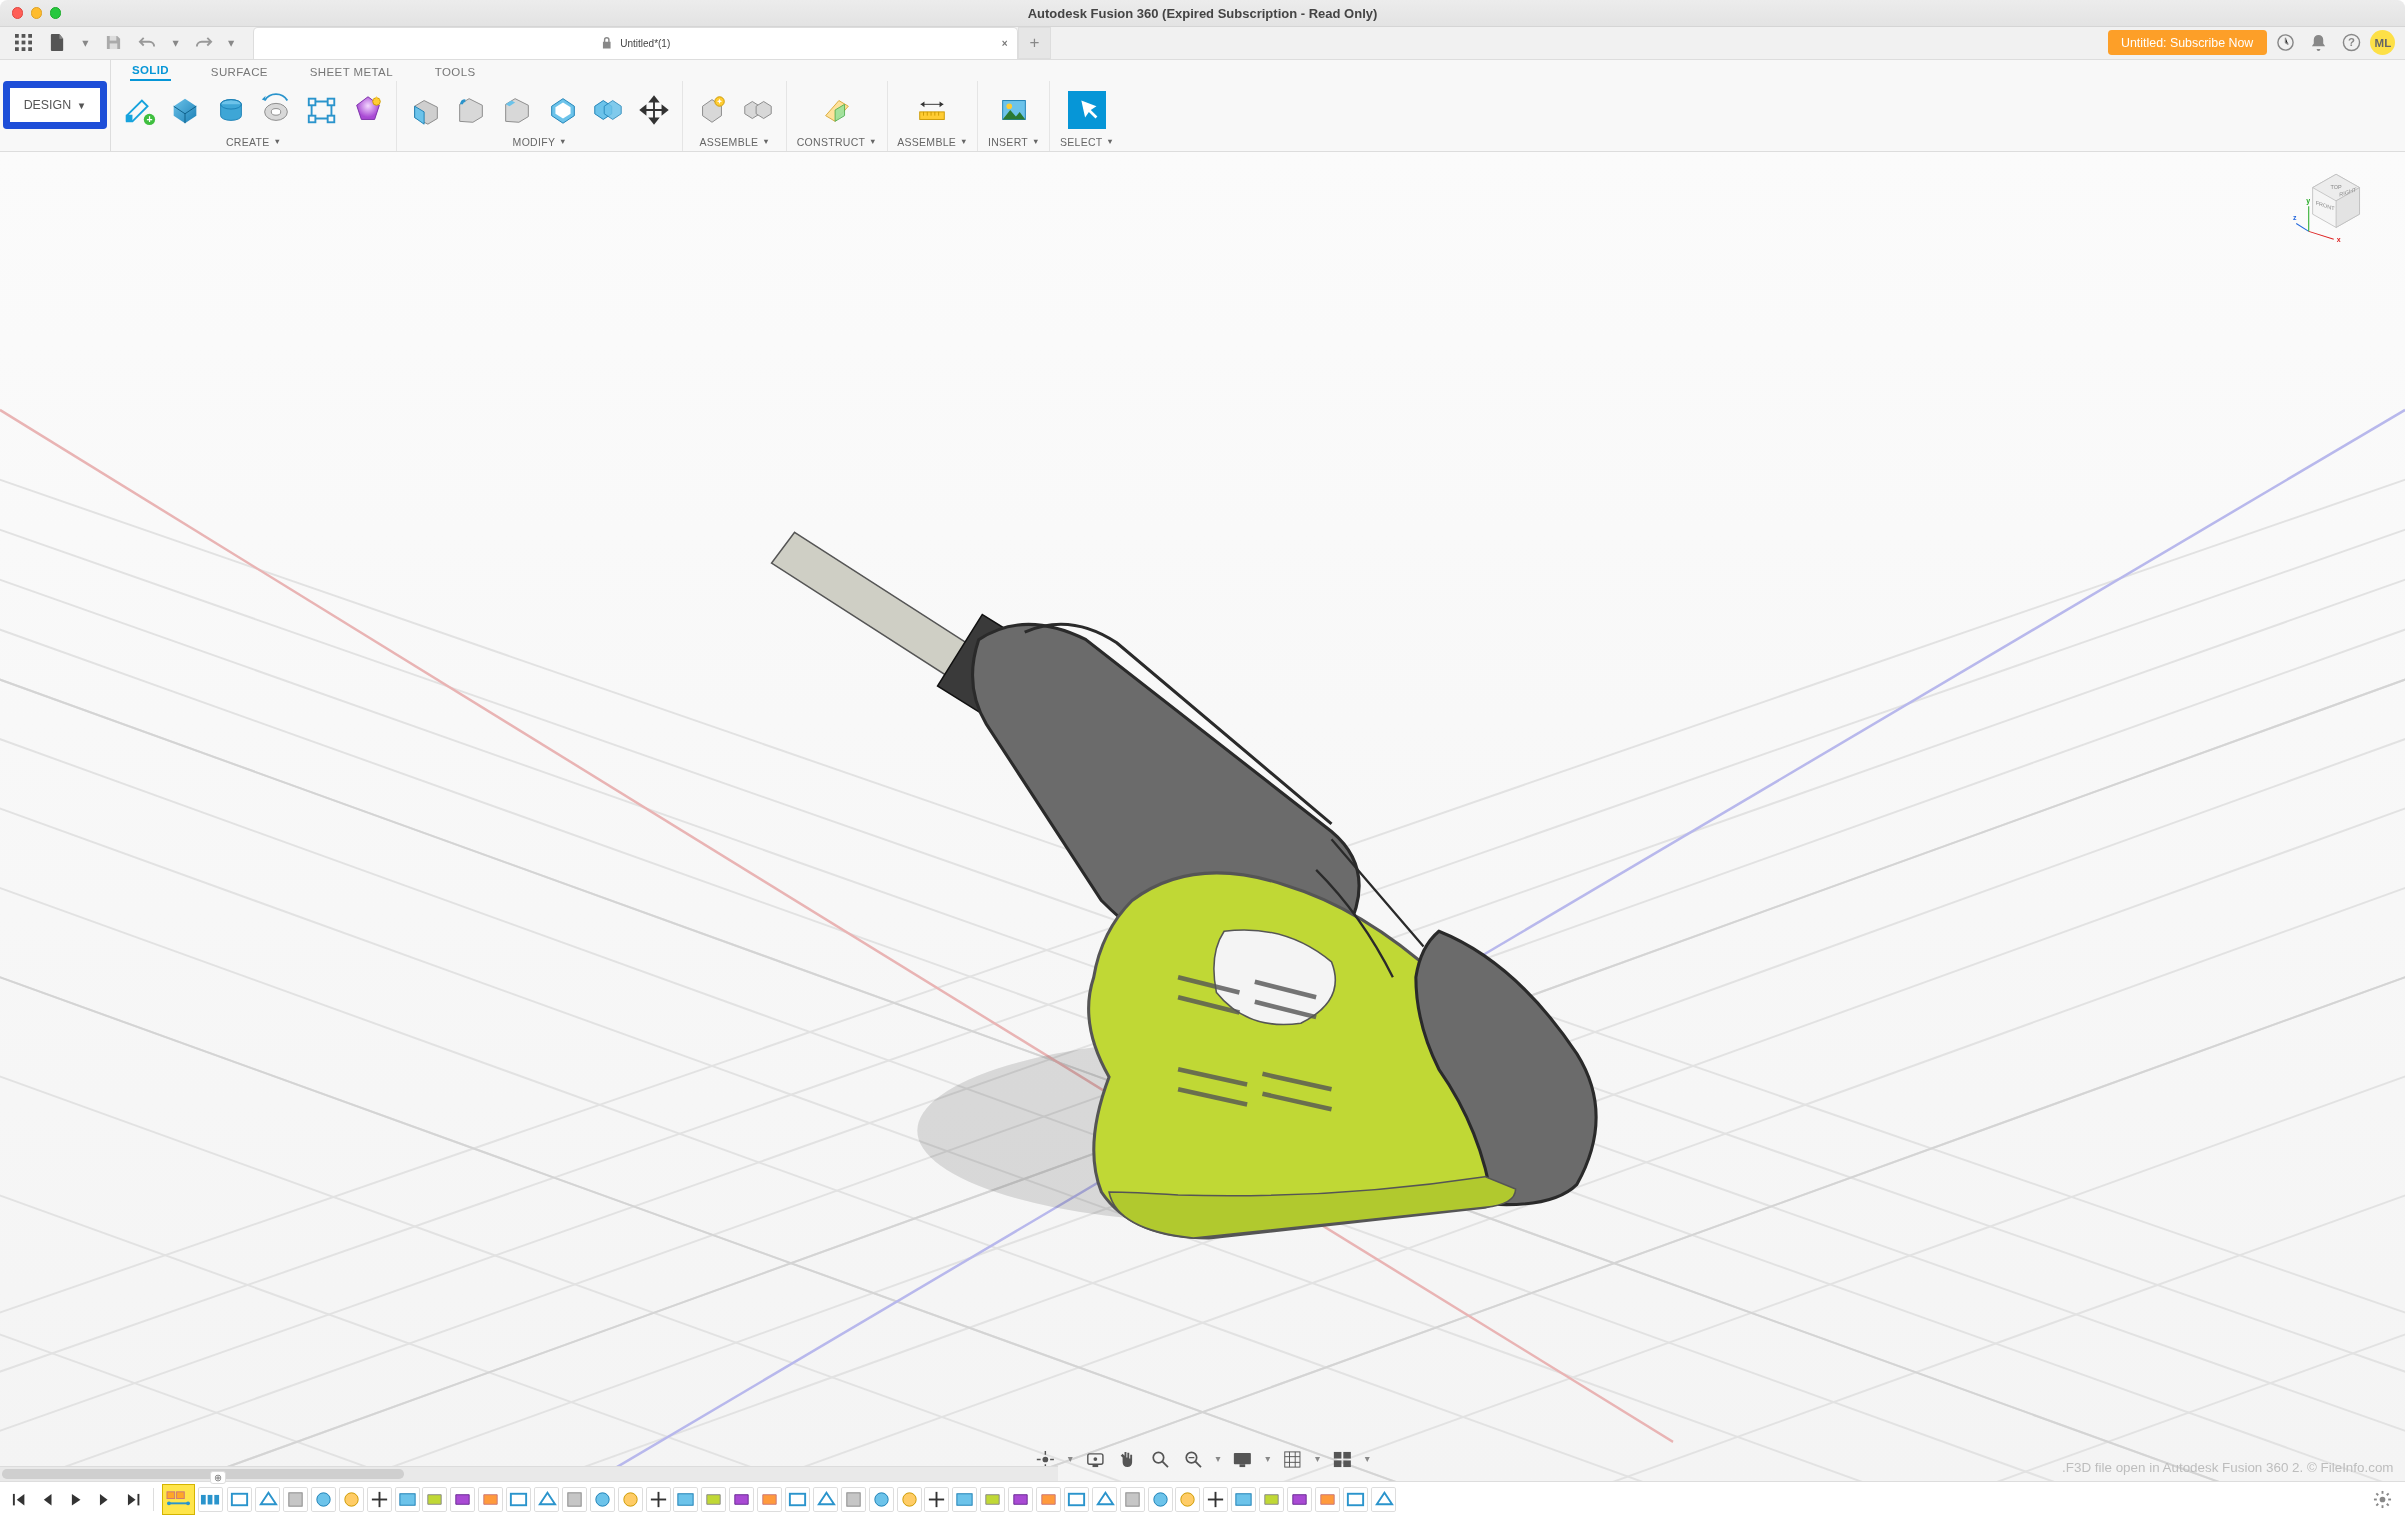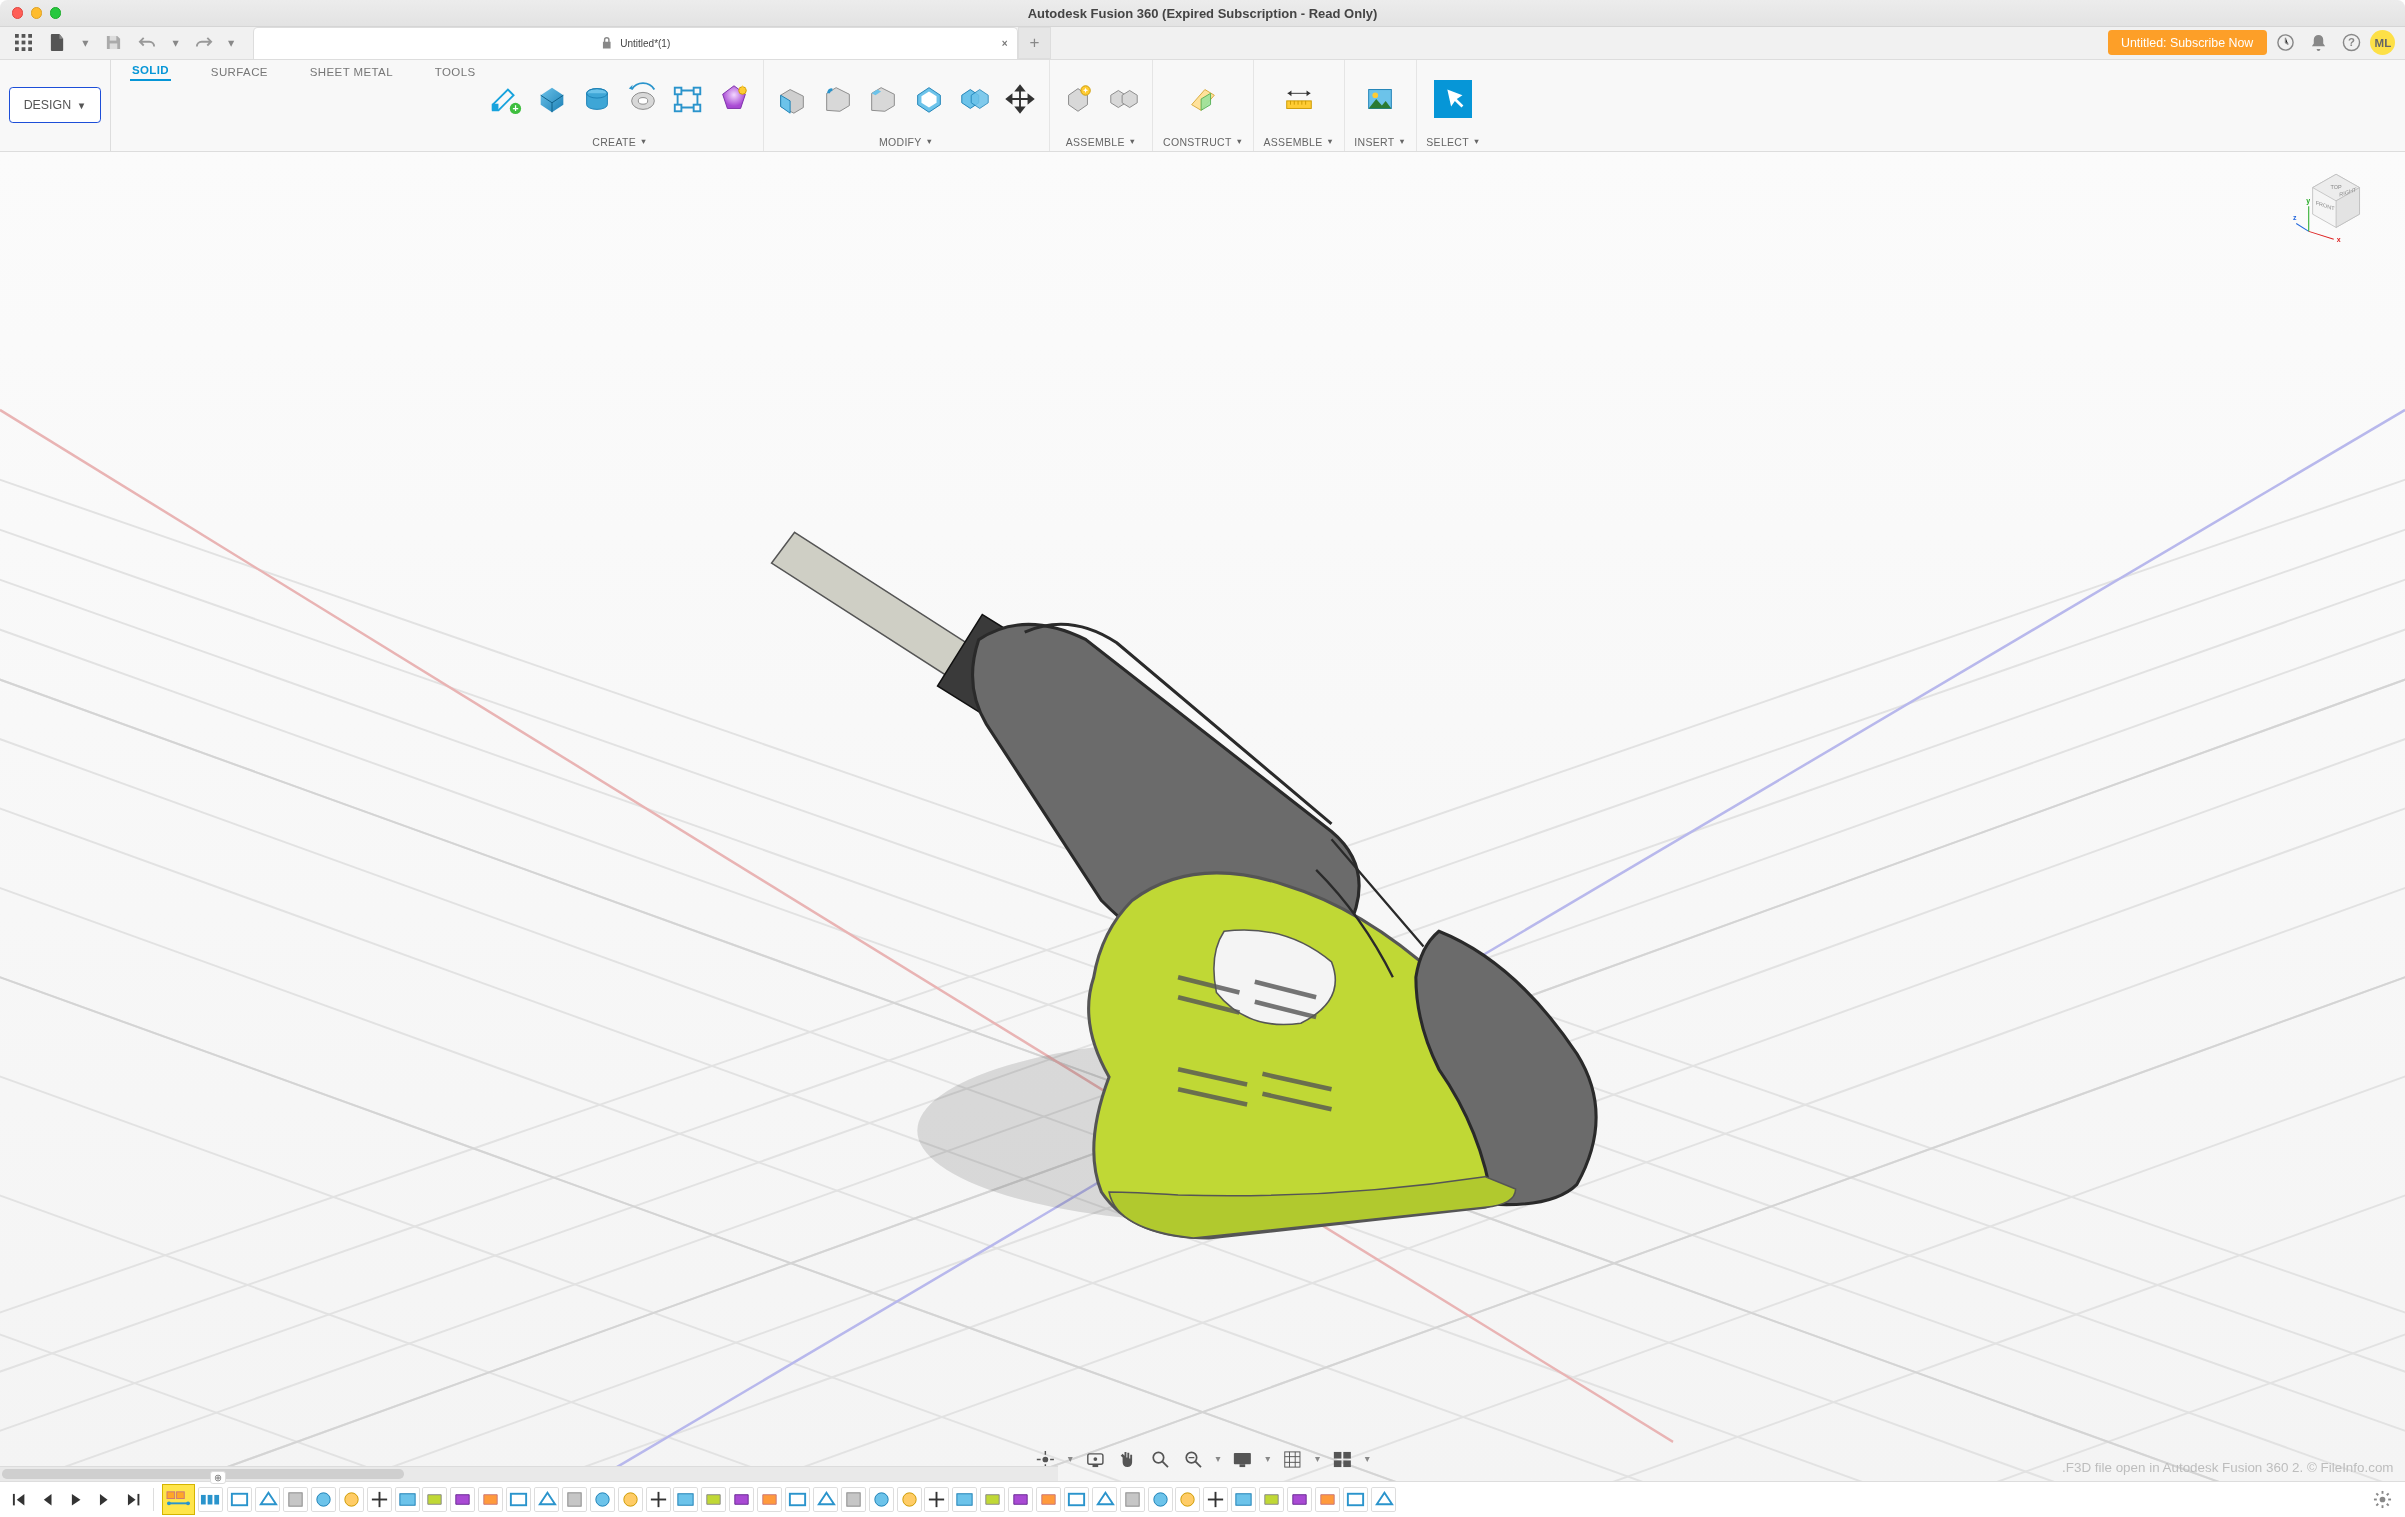--- a/index.html
+++ b/index.html
@@ -36,23 +36,23 @@
   .tab .close{position:absolute;right:9.6px;color:#777;font-weight:bold}
   .tab-add{width:32.5px;background:#e6e6e6;border:1px solid #ddd;display:flex;align-items:center;justify-content:center;color:#888;font-size:17px}
   .qa-right{display:flex;align-items:center;gap:5.7px;padding:0 9.6px}
   .subscribe{background:var(--orange);color:#fff;border-radius:3.8px;padding:5.7px 13.4px;font-size:12.4px;font-weight:500;white-space:nowrap;cursor:pointer}
   .round-icon{width:27px;height:27px;display:flex;align-items:center;justify-content:center;color:#777;cursor:pointer}
   .avatar{width:25px;height:25px;border-radius:50%;background:#fde047;color:#666;font-size:11.5px;font-weight:600;display:flex;align-items:center;justify-content:center}
 
   
   .ribbon{background:var(--panel);border-bottom:1px solid #ddd;display:flex;align-items:stretch;height:92px}
   .workspace{width:111px;display:flex;align-items:center;justify-content:center;border-right:1px solid #ddd}
-  .ws-btn{background:#fff;border:1px solid #1d4ed8;border-radius:3.8px;padding:9.6px 13.4px;font-weight:500;color:#555;display:flex;align-items:center;gap:5.7px;cursor:pointer}
+  .ws-btn{background:#fff;border:7px solid #1d4ed8;border-radius:3.8px;padding:9.6px 13.4px;font-weight:500;color:#555;display:flex;align-items:center;gap:5.7px;cursor:pointer}
   .ws-btn .caret{font-size:9.6px}
-  .rib-right{display:flex;flex-direction:row;flex:1}
+  .rib-right{display:flex;flex-direction:column;flex:1}
   .sub-tabs{display:flex;height:21px;align-items:flex-end;padding-left:19px;gap:38px}
   .sub-tab{font-size:11.5px;color:#777;padding:1.9px 1.9px 2.9px 1.9px;letter-spacing:0.4px;cursor:pointer}
   .sub-tab.active{color:var(--tab-active);border-bottom:2.9px solid var(--tab-active);font-weight:600}
   .tool-groups{flex:1;display:flex;align-items:stretch}
   .group{display:flex;flex-direction:column;align-items:center;border-right:1px solid #e5e5e5;padding:0 9.6px}
   .group:last-child{border-right:none}
   .group .tools{flex:1;display:flex;align-items:center;gap:7.6px;padding-top:3.8px}
   .group .label{font-size:10.5px;color:#666;letter-spacing:0.3px;display:flex;align-items:center;gap:3.8px;padding-bottom:2.9px}
   .group .label .caret{font-size:7.6px}
   .tool{width:38px;height:38px;display:flex;align-items:center;justify-content:center;cursor:pointer}

